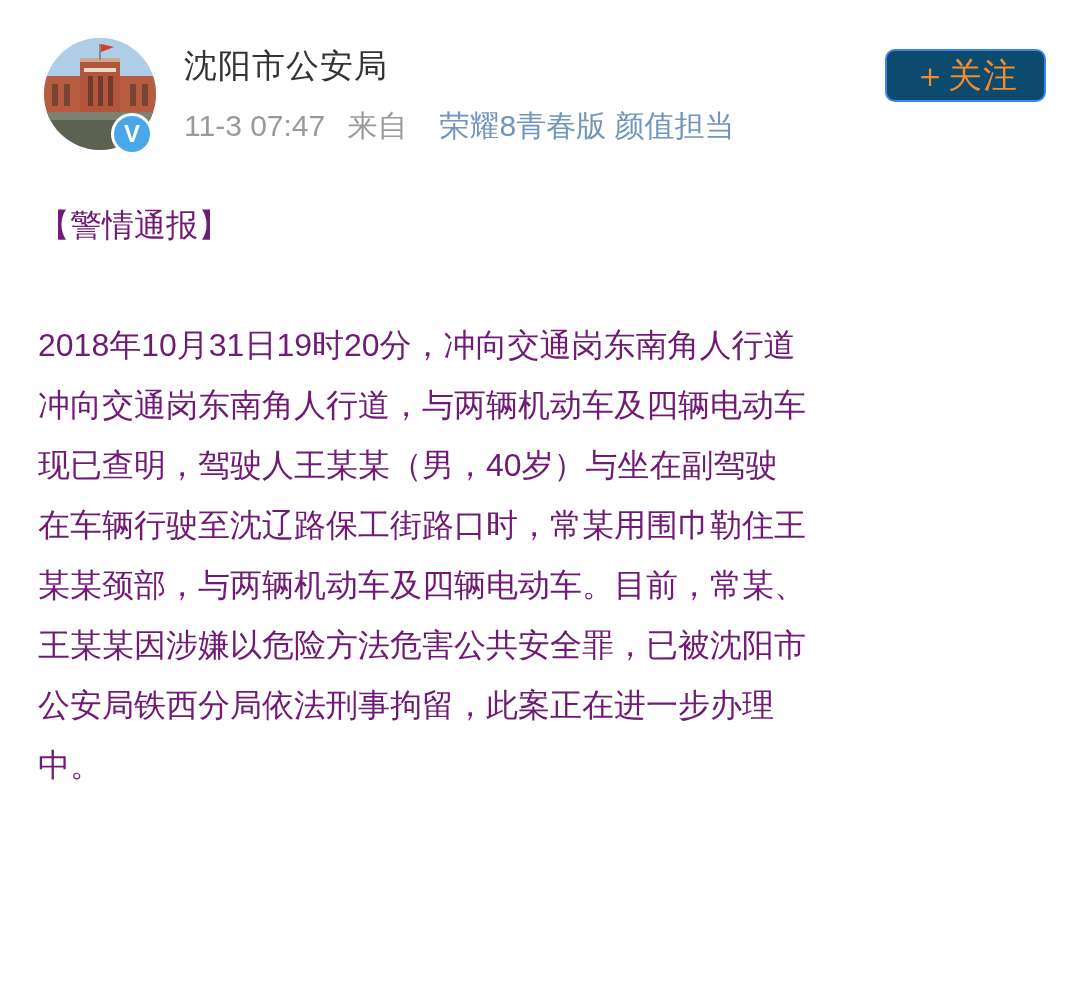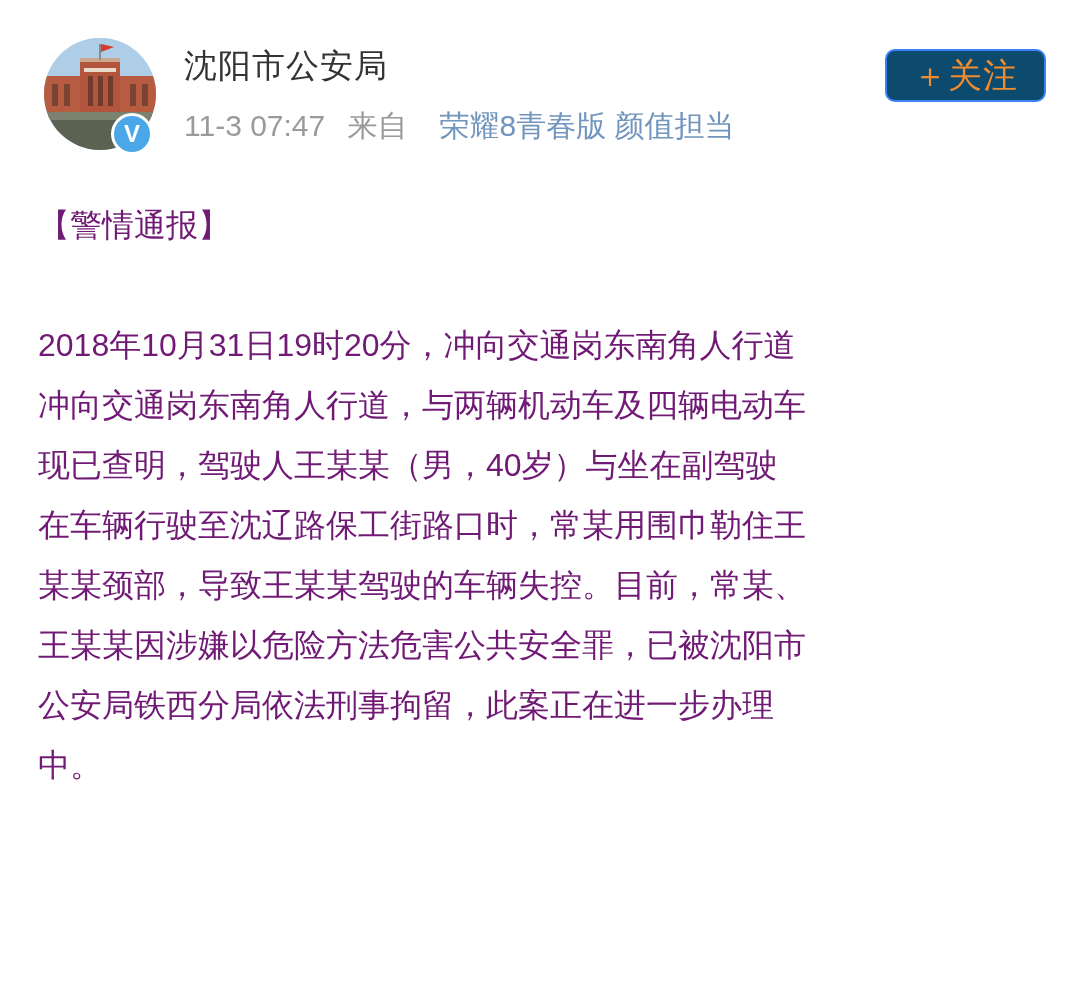--- a/index.html
+++ b/index.html
@@ -95,19 +95,19 @@
 
   <button class="follow-btn">＋关注</button>
 
   <div class="post-content">
     <div class="post-line">【警情通报】</div>
     <div class="blank-line"></div>
     <div class="post-line">2018年10月31日19时20分，冲向交通岗东南角人行道</div>
     <div class="post-line">冲向交通岗东南角人行道，与两辆机动车及四辆电动车</div>
     <div class="post-line">现已查明，驾驶人王某某（男，40岁）与坐在副驾驶</div>
     <div class="post-line">在车辆行驶至沈辽路保工街路口时，常某用围巾勒住王</div>
-    <div class="post-line">某某颈部，导致王某某驾驶的车辆失控。目前，常某、</div>
+    <div class="post-line">某某颈部，与两辆机动车及四辆电动车。目前，常某、</div>
     <div class="post-line">王某某因涉嫌以危险方法危害公共安全罪，已被沈阳市</div>
     <div class="post-line">公安局铁西分局依法刑事拘留，此案正在进一步办理</div>
     <div class="post-line">中。</div>
   </div>
 
 </div>
 
 </body></html>

